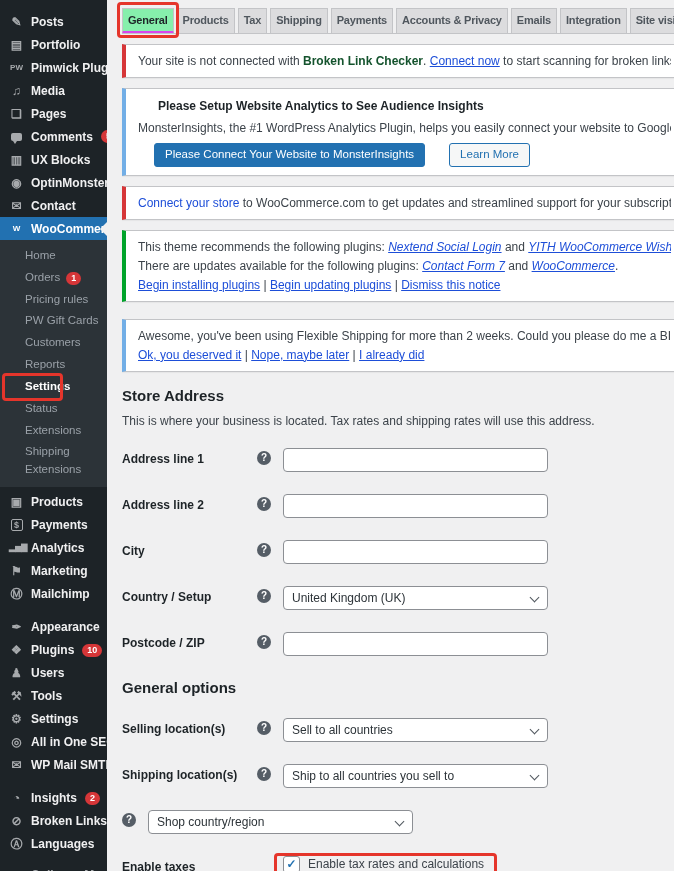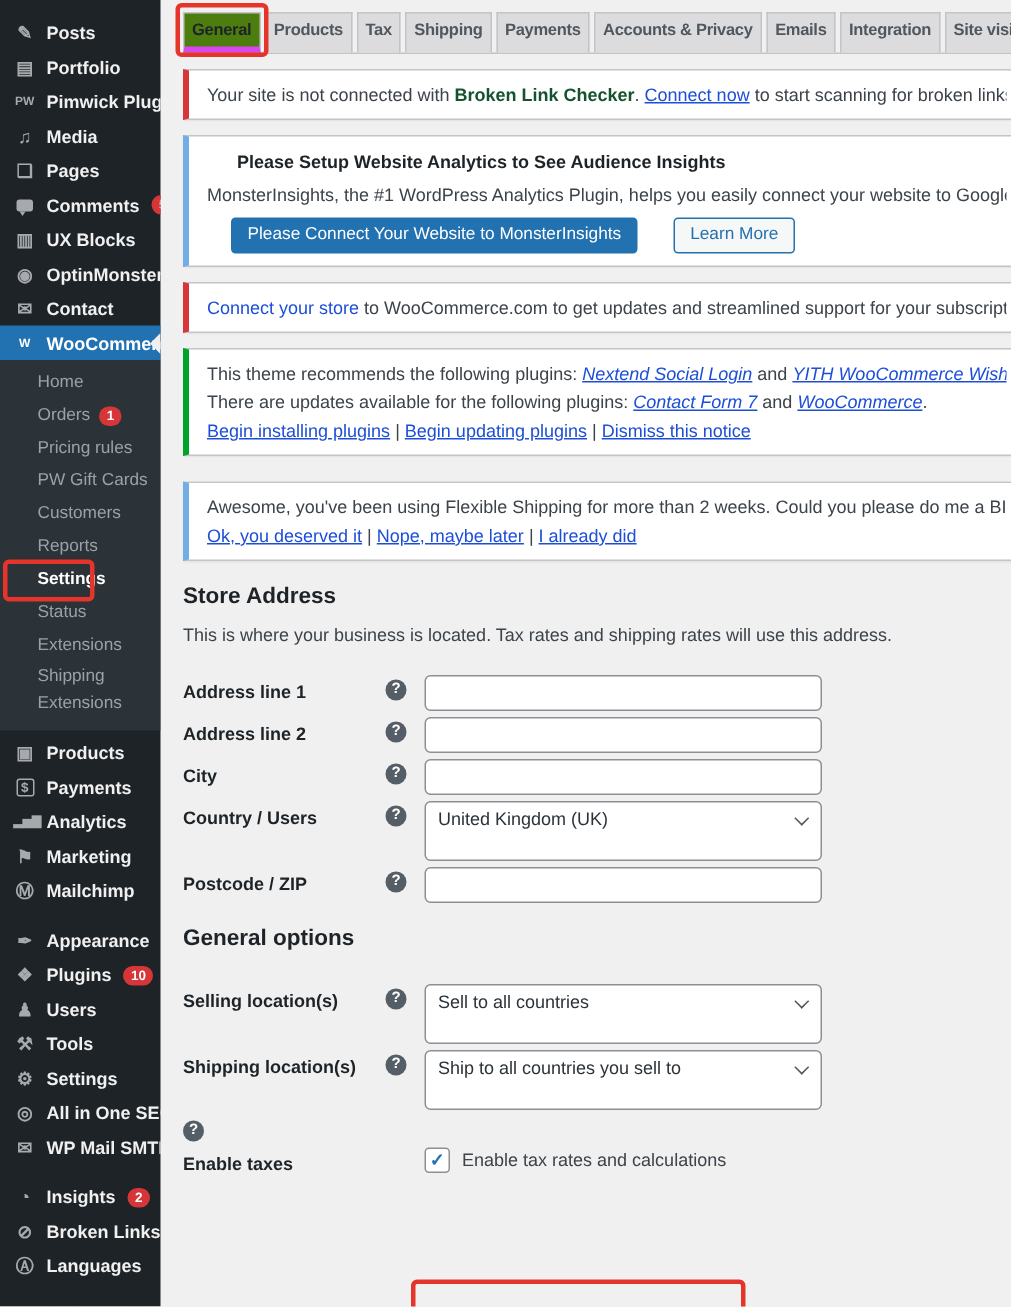--- a/index.html
+++ b/index.html
@@ -39,48 +39,48 @@
   #menu-top{margin-top:10px;}
   .mi.collapse{margin-top:8px;color:#a7aaad;}
 
   
   .content{flex:1;min-width:0;background:#f0f0f1;padding:8px 0 0 15px;box-sizing:border-box;overflow:hidden;}
 
   .tabs{display:flex;gap:3px;border-bottom:1px solid #c3c4c7;overflow:hidden;}
   .tab{background:#dcdcde;border:1px solid #c3c4c7;border-bottom:none;margin-bottom:-1px;
       padding:5px 5px;font-size:11px;letter-spacing:-0.2px;font-weight:600;color:#50575e;
       white-space:nowrap;cursor:pointer;}
-  .tab.active{background:#4d7c0f;color:#1d2327;border-bottom:5px solid #d946ef;}
+  .tab.active{background:#86efac;color:#1d2327;border-bottom:3px solid #d946ef;}
 
   .notice{background:#fff;border:1px solid #c3c4c7;border-left:4px solid #72aee6;
       box-shadow:0 1px 1px rgba(0,0,0,.04);padding:5px 12px;margin:10px -10px 10px 0;}
   .notice .line{white-space:nowrap;overflow:hidden;line-height:16px;margin:3px 0;}
   .notice-title{font-weight:700;line-height:16px;margin:4px 0 6px;color:#1d2327;padding-left:20px;}
   .seg.lnk{color:#1d4ed8;cursor:pointer;}
   .seg.u{text-decoration:underline;}
   .seg.i{font-style:italic;}
   .seg.b{font-weight:700;color:#14532d;}
   .btn-row{display:flex;gap:8px;margin:7px 0 3px;}
   .btn{font-family:inherit;font-size:11.5px;border-radius:3px;padding:4px 10px;cursor:pointer;line-height:1.2;margin-left:16px;}
   .btn.primary{background:#2271b1;border:1px solid #2271b1;color:#fff;}
   .btn.secondary{background:#f6f7f7;border:1px solid #2271b1;color:#2271b1;}
   .notice.gap{margin-top:17px;}
 
   .section-h{font-size:15px;font-weight:600;color:#1d2327;margin:14px 0 0;line-height:1.3;}
   .section-d{margin:8px 0 18px;color:#3c434a;line-height:1.4;}
 
-  .form-row{display:flex;align-items:flex-start;margin-bottom:4px;}
+  .form-row{display:flex;align-items:flex-start;margin-bottom:22px;}
   .form-label{width:135px;min-width:135px;font-weight:600;color:#1d2327;padding-top:4px;font-size:12px;}
   .help{width:14px;height:14px;min-width:14px;border-radius:50%;background:#555d66;color:#fff;
       font-size:10px;line-height:14px;text-align:center;font-weight:700;margin:3px 12px 0 0;cursor:pointer;}
   .help.hide{visibility:hidden;}
   .ctrl{flex:1;min-width:0;}
   .input-text{width:265px;height:24px;border:1px solid #8c8f94;border-radius:4px;background:#fff;
       box-sizing:border-box;padding:0 8px;font-family:inherit;font-size:12px;color:#2c3338;}
-  .select{width:265px;height:40px;border:1px solid #8c8f94;border-radius:4px;background:#fff;
+  .select{width:265px;height:24px;border:1px solid #8c8f94;border-radius:4px;background:#fff;
       box-sizing:border-box;padding:4px 24px 0 8px;position:relative;color:#2c3338;cursor:pointer;
       white-space:nowrap;overflow:hidden;}
   .chev{position:absolute;right:9px;top:7px;width:6px;height:6px;
       border-right:1.5px solid #50575e;border-bottom:1.5px solid #50575e;transform:rotate(45deg);}
   .cb-wrap{display:inline-flex;align-items:center;gap:8px;}
   .cb{width:15px;height:15px;min-width:15px;border:1px solid #8c8f94;border-radius:3px;background:#fff;
       color:#2271b1;font-size:12px;font-weight:700;line-height:14px;text-align:center;cursor:pointer;}
   .cb-text{color:#3c434a;}
 
   .anno{position:absolute;border:3px solid #e5352b;border-radius:4px;z-index:50;pointer-events:none;box-sizing:border-box;}
@@ -294,21 +294,21 @@
           <div class="form-label">Address line 2</div>
           <span class="help">?</span>
           <div class="ctrl"><input class="input-text" style=""></div>
         </div>
         <div class="form-row">
           <div class="form-label">City</div>
           <span class="help">?</span>
           <div class="ctrl"><input class="input-text" style=""></div>
         </div>
         <div class="form-row">
-          <div class="form-label">Country / Users</div>
+          <div class="form-label">Country / Setup</div>
           <span class="help">?</span>
           <div class="ctrl">
             <div class="select"><span>United Kingdom (UK)</span><span class="chev"></span></div>
           </div>
         </div>
         <div class="form-row">
           <div class="form-label">Postcode / ZIP</div>
           <span class="help">?</span>
           <div class="ctrl"><input class="input-text" style=""></div>
         </div>
@@ -325,20 +325,23 @@
         </div>
         <div class="form-row">
           <div class="form-label">Shipping location(s)</div>
           <span class="help">?</span>
           <div class="ctrl">
             <div class="select"><span>Ship to all countries you sell to</span><span class="chev"></span></div>
           </div>
         </div>
         <div class="form-row">
           <span class="help">?</span>
+          <div class="ctrl">
+            <div class="select"><span>Shop country/region</span><span class="chev"></span></div>
+          </div>
         </div>
         <div class="form-row">
           <div class="form-label">Enable taxes</div>
           <span class="help hide">?</span>
           <div class="ctrl"><span class="cb-wrap" id="cb-enable-taxes">
               <span class="cb">✓</span>
               <span class="cb-text">Enable tax rates and calculations</span>
             </span></div>
         </div>
       </div>

